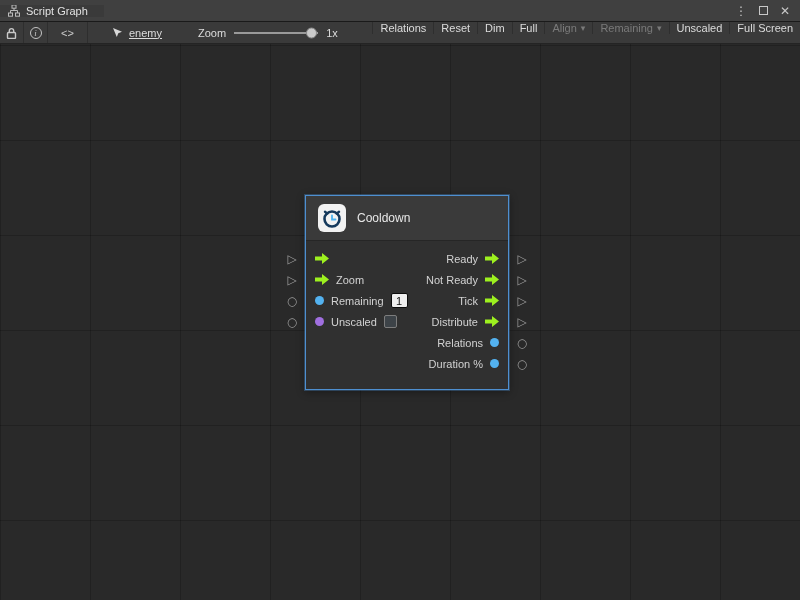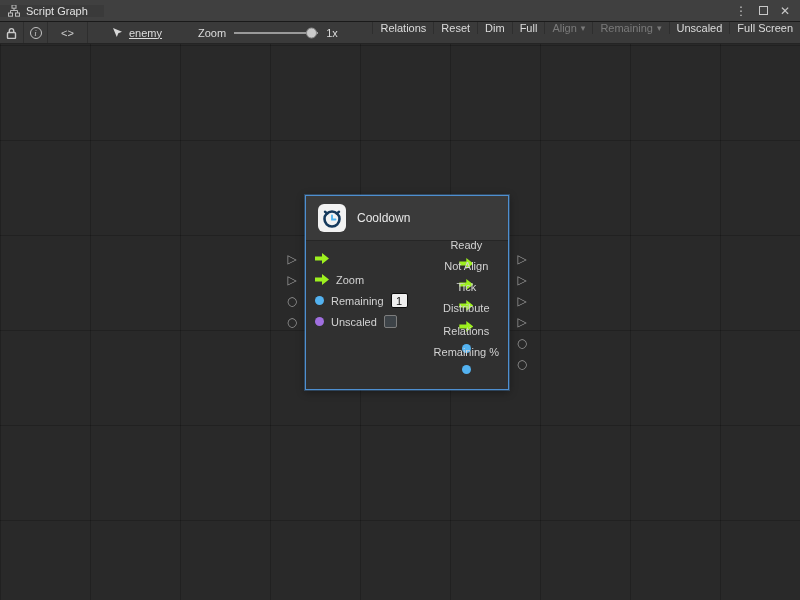--- a/index.html
+++ b/index.html
@@ -79,21 +79,21 @@
     height:45px; background:#3a3a3a; border-bottom:1px solid #262626;
     display:flex; align-items:center; gap:11px; padding:0 12px;
   }
   .node-title{font-size:12px; color:#e8e8e8;}
   .clock-badge{width:28px;height:28px;flex:0 0 auto;}
 
   .node-body{position:relative; height:148px;}
   .col-left{position:absolute; left:9px; top:7px;}
   .col-right{position:absolute; right:9px; top:7px;}
   .prow{height:21px; display:flex; align-items:center; gap:7px; position:relative;}
-  .col-right .prow{justify-content:flex-end;flex-direction:column;}
+  .col-right .prow{justify-content:flex-end;}
   .plabel{font-size:11px; color:#d2d2d2; white-space:nowrap;}
 
   .flow-arrow{
     width:14px; height:11px; background:#9df01f; flex:0 0 auto;
     clip-path:polygon(0 32%,50% 32%,50% 0,100% 50%,50% 100%,50% 68%,0 68%);
   }
   .port-dot{width:9px;height:9px;border-radius:50%; flex:0 0 auto;}
   .dot-blue{background:#53b2f0;}
   .dot-purple{background:#a06fe0;}
 
@@ -237,41 +237,41 @@
         </div>
       </div>
 
       <div class="col-right">
         <div class="prow">
           <span class="plabel">Ready</span>
           <span class="flow-arrow"></span>
           <span class="stub sr">▷</span>
         </div>
         <div class="prow">
-          <span class="plabel">Not Align</span>
+          <span class="plabel">Not Ready</span>
           <span class="flow-arrow"></span>
           <span class="stub sr">▷</span>
         </div>
         <div class="prow">
           <span class="plabel">Tick</span>
           <span class="flow-arrow"></span>
           <span class="stub sr">▷</span>
         </div>
         <div class="prow">
           <span class="plabel">Distribute</span>
           <span class="flow-arrow"></span>
           <span class="stub sr">▷</span>
         </div>
         <div class="prow">
           <span class="plabel">Relations</span>
           <span class="port-dot dot-blue"></span>
           <span class="stub sr">○</span>
         </div>
         <div class="prow">
-          <span class="plabel">Remaining %</span>
+          <span class="plabel">Duration %</span>
           <span class="port-dot dot-blue"></span>
           <span class="stub sr">○</span>
         </div>
       </div>
 
     </div>
   </div>
 
 </div>
 

